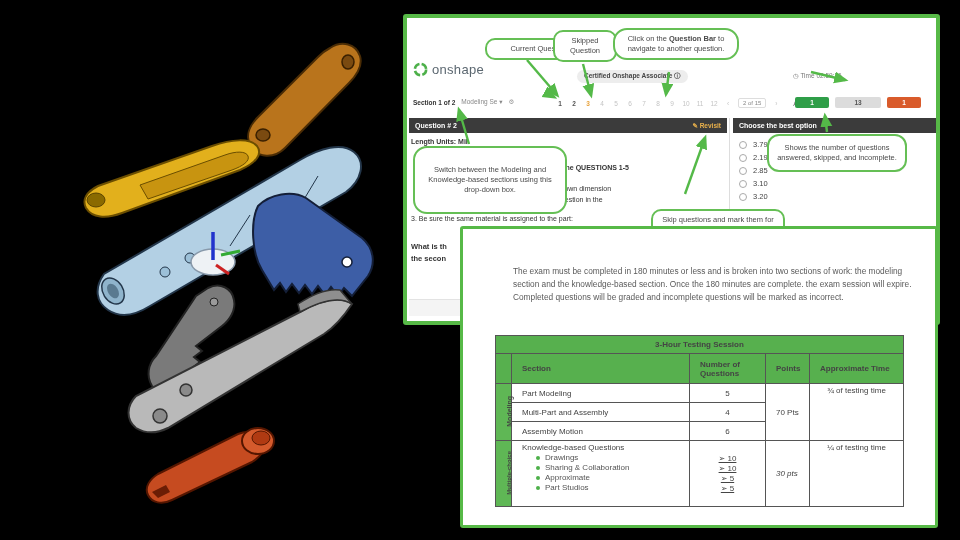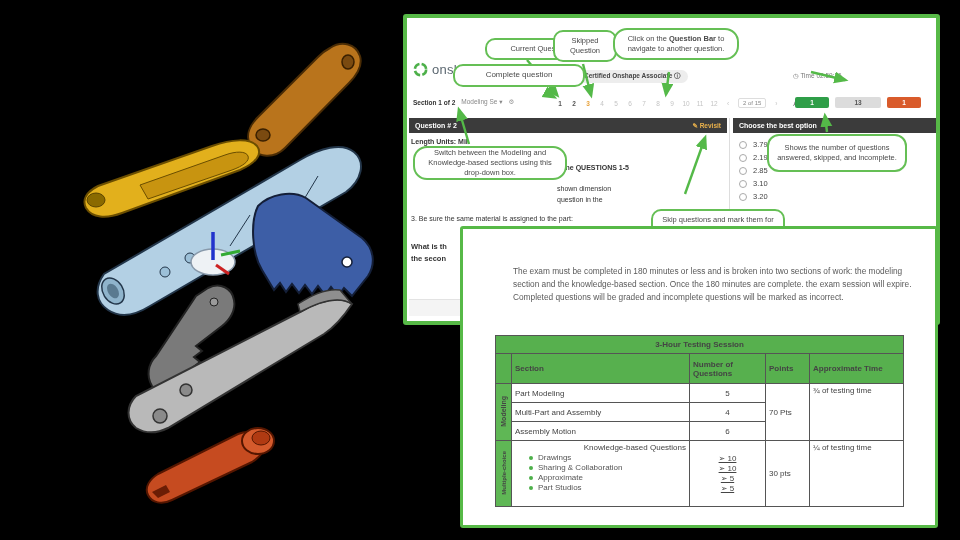--- a/index.html
+++ b/index.html
@@ -32,27 +32,27 @@
   .opt{display:flex;align-items:center;height:13px;font-size:7.5px;color:#444;}
   .opt .rc{width:6px;height:6px;border:1px solid #aaa;border-radius:50%;margin-right:6px;}
   .callout{position:absolute;background:#fff;border:2px solid #65bf55;border-radius:10px;padding:4px 5px;font-size:7.5px;line-height:1.35;color:#4a4a4a;text-align:center;z-index:6;}
   .arrows{position:absolute;left:0;top:0;z-index:5;pointer-events:none;}
   .vdiv{background:#ddd;}
   .footer-strip{background:#f4f4f4;border-top:1px solid #e3e3e3;}
   
   .bd-title{font-size:21px;color:#4db04a;font-weight:400;}
   .bd-intro{font-size:8.3px;color:#5a5a5a;line-height:1.55;}
   table.bt{border-collapse:collapse;table-layout:fixed;}
-  table.bt th,table.bt td{border:1px solid #555;font-size:8px;color:#444;padding:2px 3px;box-sizing:border-box;margin-top:40px;}
+  table.bt th,table.bt td{border:1px solid #555;font-size:8px;color:#444;padding:2px 10px;box-sizing:border-box;margin-top:40px;}
   .trow th{background:#57b04e;color:#fff;font-weight:bold;font-size:9.5px;text-align:center;height:18px;border:1.5px solid #444;}
   .hrow th{background:#57b04e;color:#fff;font-weight:bold;font-size:8.5px;text-align:left;vertical-align:middle;height:30px;}
   .vlabel{background:#5fb755;color:#fff;font-weight:bold;padding:0;text-align:center;vertical-align:middle;}
   .vlabel span{writing-mode:vertical-rl;transform:rotate(180deg);font-size:7px;display:inline-block;white-space:nowrap;}
   td.c{text-align:center;vertical-align:middle;}
-  td.t{vertical-align:top;padding-top:5px;}
+  td.t{vertical-align:top;padding-top:5px;text-align:center;}
   .mrow td{height:19px;}
   .bul{display:flex;align-items:center;gap:5px;margin:1px 0 1px 14px;color:#555;}
   .bul .dot{width:4px;height:4px;border-radius:50%;background:#4db04a;flex:0 0 4px;}
   .qlist div{margin:1px 0;color:#444;}
 </style>
 </head>
 <body>
 
 <div class="stage">
 
@@ -216,27 +216,26 @@
         <path d="M138,74 L147,79" marker-end="url(#ah)"></path>
         <path d="M176,46 L184,77" marker-end="url(#ah)"></path>
         <path d="M262,54 L259,76" marker-end="url(#ah)"></path>
         <path d="M404,54 L438,62" marker-end="url(#ah)"></path>
         <path d="M62,126 L52,92" marker-end="url(#ah)"></path>
         <path d="M420,114 L418,98" marker-end="url(#ah)"></path>
         <path d="M278,176 L298,120" marker-end="url(#ah)"></path>
       </g>
     </svg>
 
-    <div class="callout" style="left:46px;top:46px;width:118px;font-size:8px;">Complete question</div>
     <div class="callout" style="left:78px;top:20px;width:94px;">Current Question</div>
     <div class="callout" style="left:146px;top:12px;width:50px;">Skipped Question</div>
     <div class="callout" style="left:206px;top:10px;width:112px;border-radius:14px;">
       <span>Click on the </span><b>Question Bar</b><span> to navigate to another question.</span>
     </div>
-    <div class="callout" style="left:6px;top:128px;width:138px;border-radius:14px;padding:0 6px;">Switch between the Modeling and Knowledge-based sections using this drop-down box.</div>
+    <div class="callout" style="left:6px;top:128px;width:138px;border-radius:14px;padding:17px 6px;">Switch between the Modeling and Knowledge-based sections using this drop-down box.</div>
     <div class="callout" style="left:360px;top:116px;width:126px;border-radius:12px;padding:7px 5px;">Shows the number of questions answered, skipped, and incomplete.</div>
     <div class="callout" style="left:244px;top:184px;width:120px;margin-top:7px;">
       <span>Skip questions and mark them for later by clicking </span><b>Revisit</b><span>. The</span>
     </div>
   </div>
 
   <div class="shot" id="breakShot">
     <div class="abs bd-intro" style="left:50px;top:36px;width:404px;">The exam must be completed in 180 minutes or less and is broken into two sections of work: the modeling section and the knowledge-based section. Once the 180 minutes are complete. the exam session will expire. Completed questions will be graded and incomplete questions will be marked as incorrect.</div>
 
     <table class="bt abs" style="left:32px;top:106px;width:408px;">
@@ -268,21 +267,21 @@
       <tr class="mrow">
         <td>Multi-Part and Assembly</td>
         <td class="c">4</td>
       </tr>
       <tr class="mrow">
         <td>Assembly Motion</td>
         <td class="c">6</td>
       </tr>
       <tr style="height:66px;">
         <td class="vlabel"><span style="font-size:6px;">Multiple-choice</span></td>
-        <td style="vertical-align:top;text-align:right;">
+        <td style="vertical-align:top;">
           <div>Knowledge-based Questions</div>
           <div class="bul">
                 <span class="dot"></span>
                 <span>Drawings</span>
               </div>
           <div class="bul">
                 <span class="dot"></span>
                 <span>Sharing &amp; Collaboration</span>
               </div>
           <div class="bul">
@@ -293,20 +292,20 @@
                 <span class="dot"></span>
                 <span>Part Studios</span>
               </div>
         </td>
         <td class="qlist" style="vertical-align:middle;text-align:center;text-decoration:underline;">
           <div>➢  10</div>
           <div>➢  10</div>
           <div>➢  5</div>
           <div>➢  5</div>
         </td>
-        <td style="vertical-align:middle;">30 pts</td>
+        <td style="vertical-align:middle;font-style:italic;">30 pts</td>
         <td class="t">¼ of testing time</td>
       </tr>
     </tbody>
       </table>
   </div>
 
 </div>
 
 </body></html>

